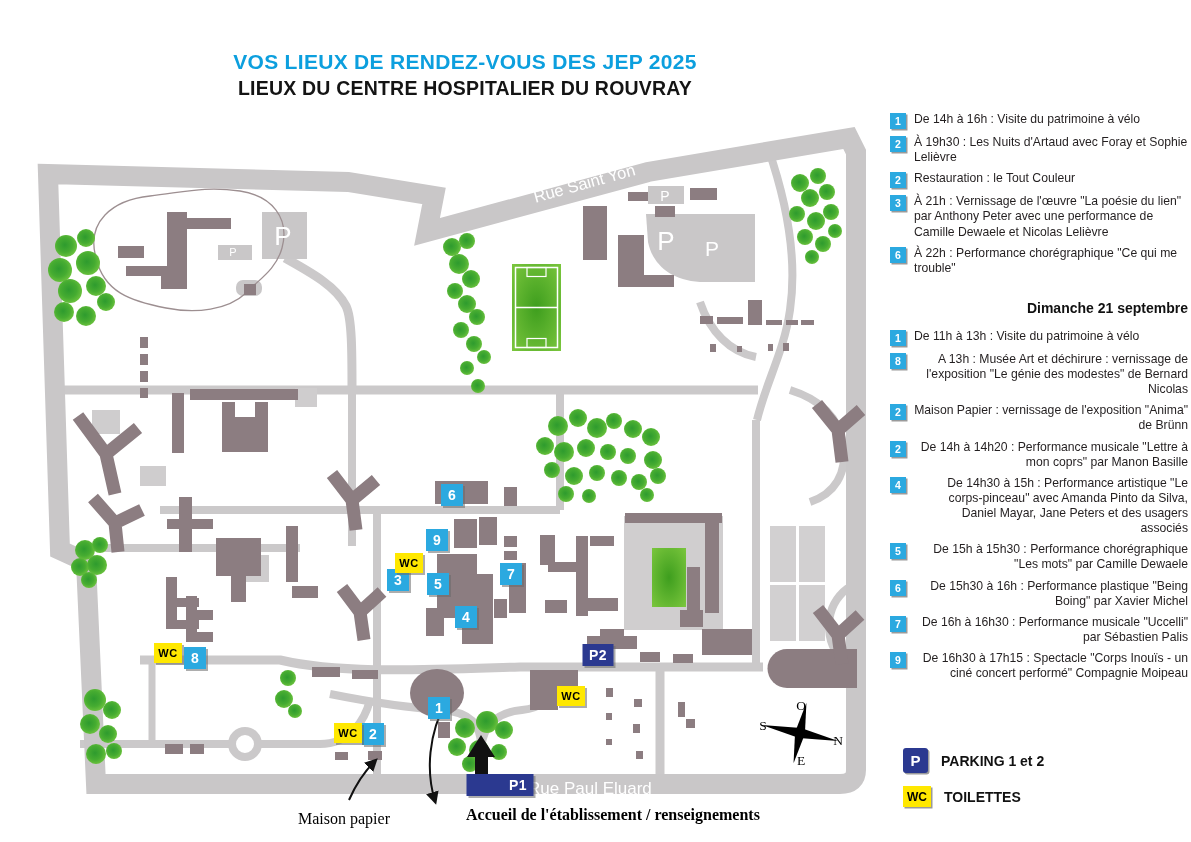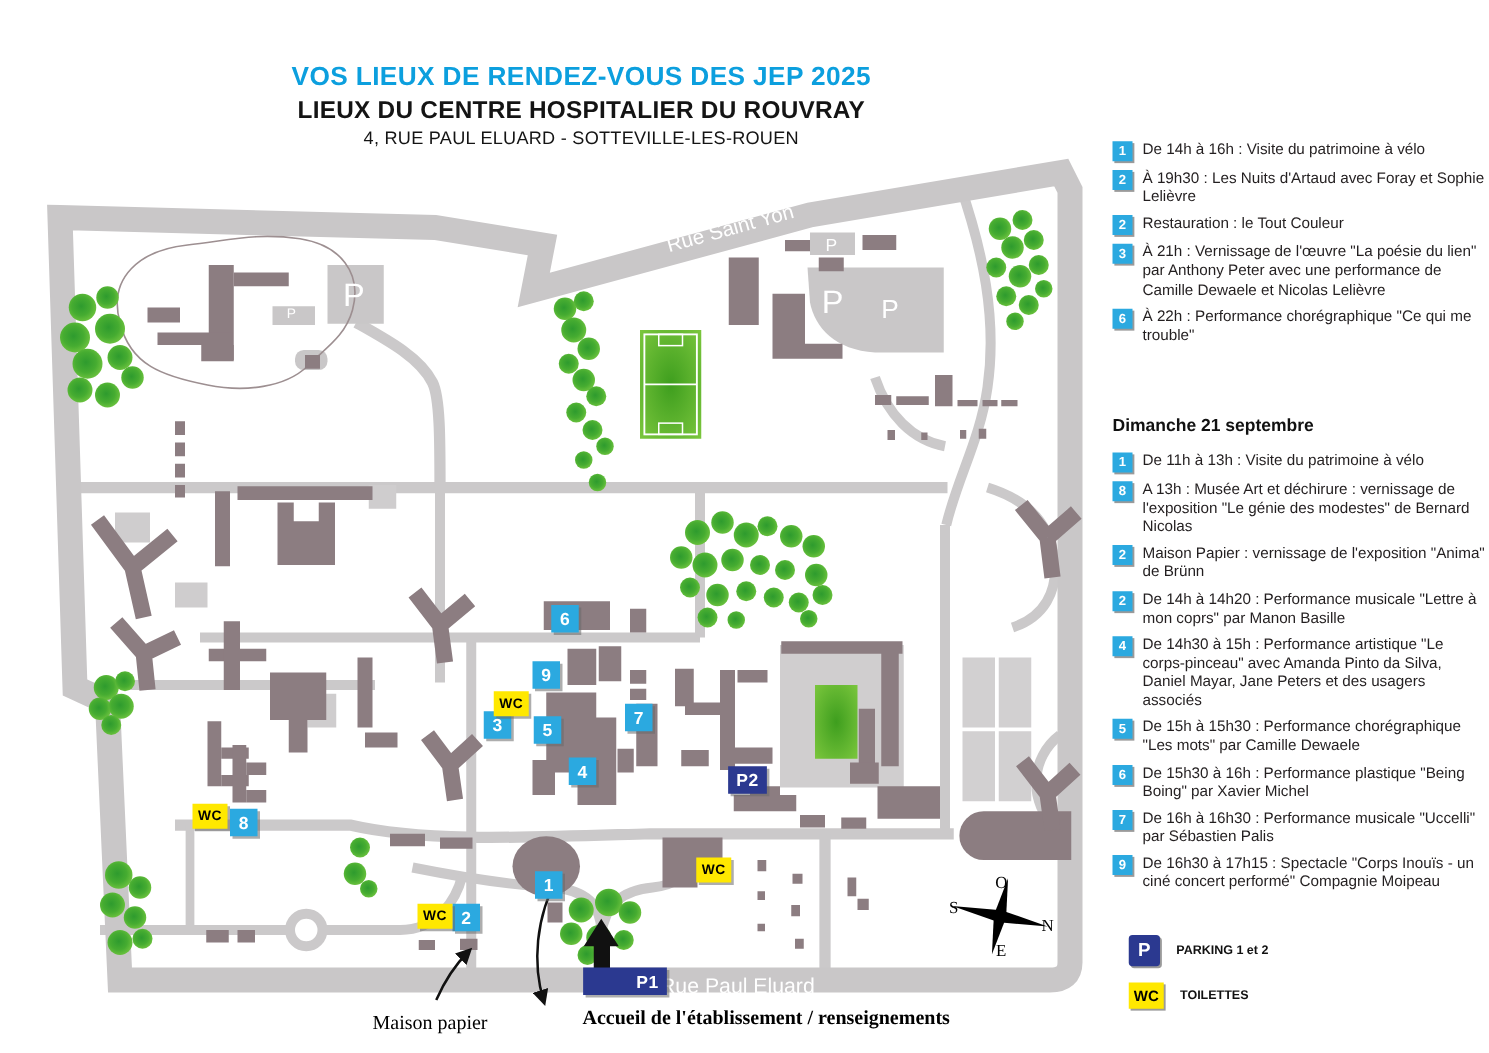--- a/index.html
+++ b/index.html
@@ -34,43 +34,42 @@
   .anno-accueil{left:466px;top:806px;font-weight:bold;}
 
   .cl{position:absolute;font-family:"Liberation Serif",serif;font-size:13.5px;color:#000;
       transform:translate(-50%,-50%);z-index:3;}
   .cl-o{left:801px;top:706px;} .cl-s{left:763px;top:726px;}
   .cl-n{left:838px;top:741px;} .cl-e{left:801px;top:761px;}
 
   
   .sched{position:absolute;left:890px;top:112px;width:298px;z-index:5;}
   .day-h{font-size:14px;font-weight:bold;color:#111;margin-bottom:13px;}
-  .day2{margin-top:56px;}
+  .day2{margin-top:24px;text-align:right;}
   .ev{display:flex;gap:8px;margin-bottom:6px;}
   .ev-chip{flex:0 0 16px;width:16px;height:16px;background:#2BA9E0;color:#fff;font-size:10.5px;
            font-weight:bold;display:flex;align-items:center;justify-content:center;
            box-shadow:1.5px 1.5px 0 #9a9a9a;margin-top:1px;}
   .ev-tx{font-size:12.2px;line-height:1.24;color:#231F20;}
 
   .legend{position:absolute;left:903px;top:748px;z-index:5;}
   .lg-row{display:flex;align-items:center;gap:13px;margin-bottom:13px;}
   .lg-p{width:25px;height:25px;background:#2B3990;color:#fff;font-weight:bold;font-size:15px;
         display:flex;align-items:center;justify-content:center;border-radius:3px;
         box-shadow:1.5px 1.5px 0 #9a9a9a;}
   .lg-wc{width:28px;height:21px;background:#FFE800;color:#000;font-weight:bold;font-size:12px;
          display:flex;align-items:center;justify-content:center;box-shadow:1.5px 1.5px 0 #9a9a9a;}
-  .lg-label{font-size:10px;font-weight:bold;color:#111;}
+  .lg-label{font-size:14px;font-weight:bold;color:#111;}
 </style>
 </head>
 <body>
 
 <div class="hdr">
   <div class="t1">VOS LIEUX DE RENDEZ-VOUS DES JEP 2025</div>
   <div class="t2">LIEUX DU CENTRE HOSPITALIER DU ROUVRAY</div>
-  <div class="t3">4, RUE PAUL ELUARD - SOTTEVILLE-LES-ROUEN</div>
 </div>
 
 <svg class="mapsvg" viewBox="0 0 1191 842">
   <defs>
     <radialGradient id="treeG" cx="0.45" cy="0.45" r="0.62">
       <stop offset="0" stop-color="#2E9B2E"></stop>
       <stop offset="0.55" stop-color="#46AC31"></stop>
       <stop offset="1" stop-color="#74C741"></stop>
     </radialGradient>
     <radialGradient id="fieldG" cx="0.5" cy="0.5" r="0.75">
@@ -349,21 +348,21 @@
     <div class="mk mk-num" style="left: 438px; top: 584px;">5</div>
     <div class="mk mk-num" style="left: 452px; top: 495px;">6</div>
     <div class="mk mk-num" style="left: 511px; top: 574px;">7</div>
     <div class="mk mk-num" style="left: 195px; top: 658px;">8</div>
     <div class="mk mk-num" style="left: 437px; top: 540px;">9</div>
     <div class="mk mk-wc" style="left: 409px; top: 563px;">WC</div>
     <div class="mk mk-wc" style="left: 348px; top: 733px;">WC</div>
     <div class="mk mk-wc" style="left: 571px; top: 696px;">WC</div>
     <div class="mk mk-wc" style="left: 168px; top: 653px;">WC</div>
     <div class="mk mk-p" style="left: 500px; top: 785px; padding-left: 36px;">P1</div>
-    <div class="mk mk-p" style="left: 598px; top: 624px;">P2</div>
+    <div class="mk mk-p" style="left: 598px; top: 655px;">P2</div>
     <div class="pletter" style="left: 283px; top: 236px; font-size: 26px;">P</div>
     <div class="pletter" style="left: 233px; top: 252px; font-size: 11px;">P</div>
     <div class="pletter" style="left: 665px; top: 196px; font-size: 14px;">P</div>
     <div class="pletter" style="left: 666px; top: 241px; font-size: 26px;">P</div>
     <div class="pletter" style="left: 712px; top: 248px; font-size: 21px;">P</div>
   </div>
 
 <div class="sched">
     <div class="day">
       <div class="ev">

